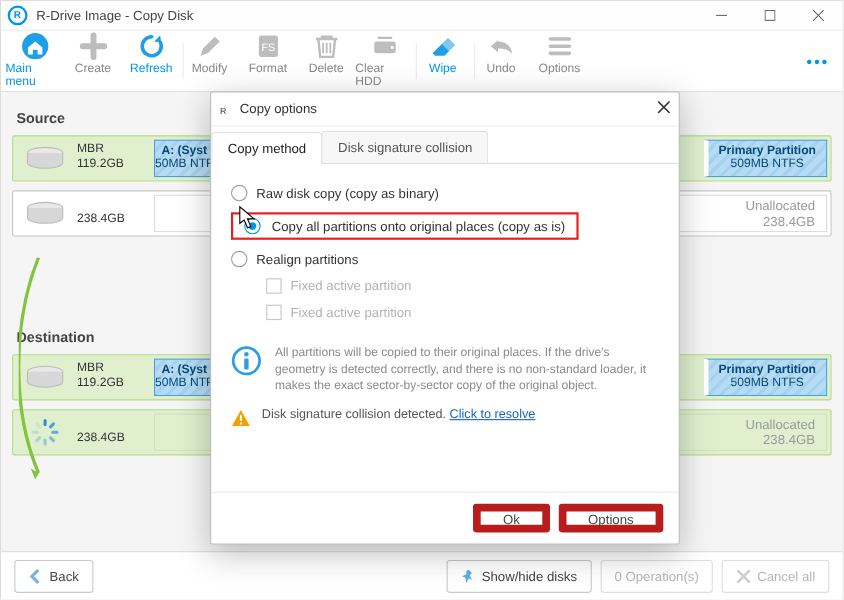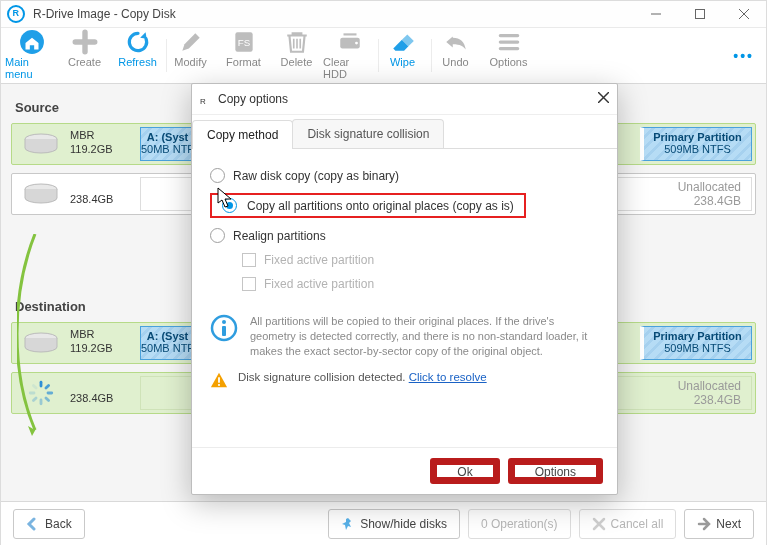--- a/index.html
+++ b/index.html
@@ -315,26 +315,20 @@
       </div>
       <div class="btn disabled">
           <span>0 Operation(s)</span>
         </div>
       <div class="btn disabled">
         <svg viewBox="0 0 14 14">
             <path d="M2 2l10 10M12 2L2 12" stroke="#cfcfcf" stroke-width="2.5" stroke-linecap="round"></path>
           </svg>
         <span>Cancel all</span>
       </div>
-      <div class="btn">
-        <svg viewBox="0 0 14 14">
-            <path d="M2 7h9M7 2l5 5-5 5" fill="none" stroke="#9a9a9a" stroke-width="2.5" stroke-linecap="round"></path>
-          </svg>
-        <span>Next</span>
-      </div>
     </div>
   </div>
 
   <div class="modal">
     <div class="mtitle">
       <div class="left">
         <span class="logo" style="width:12px;height:12px"><span class="r" style="font-size:8px;left:3px;top:0">R</span></span>
         <span>Copy options</span>
       </div>
       <span><svg width="11" height="11" viewBox="0 0 10 10">

